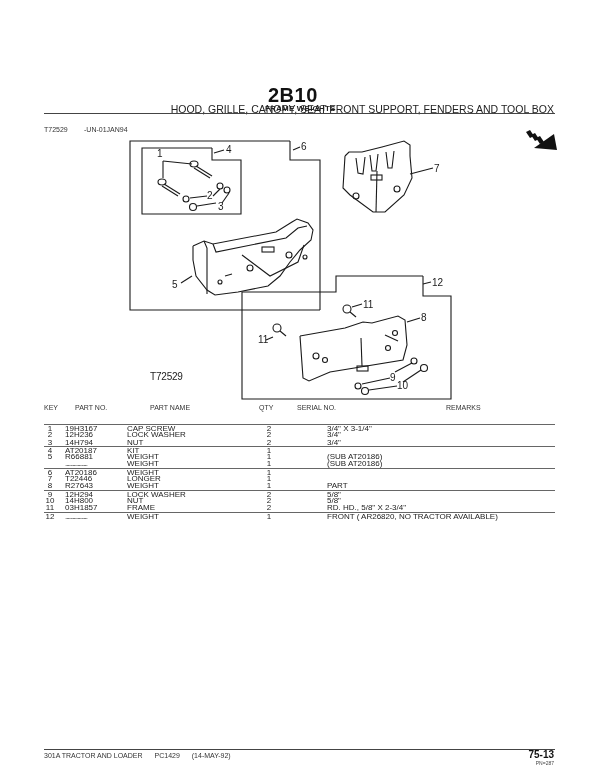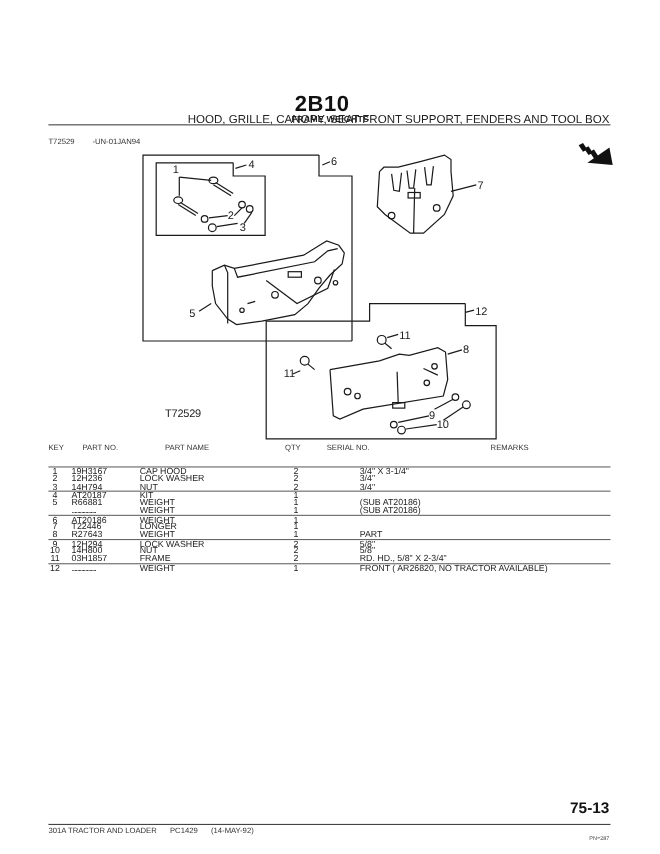--- a/index.html
+++ b/index.html
@@ -61,21 +61,21 @@
     .row .dotted { letter-spacing: -1px; }
 
     .footer-rule {
       position: absolute; left: 44px; top: 749px; width: 511px; height: 1px; background: #444;
     }
     .footer-text {
       position: absolute; left: 44px; top: 752px; font-size: 7px; color: #333; white-space: nowrap;
     }
     .footer-text span { margin-right: 10px; }
     .page-num {
-      position: absolute; right: 46px; top: 726px; font-size: 14px; font-weight: bold; color: #111;
+      position: absolute; right: 46px; top: 749px; font-size: 10px; font-weight: bold; color: #111;
     }
     .page-id {
       position: absolute; right: 46px; top: 760px; font-size: 5px; color: #444;
     }
   </style>
 </head>
 <body>
 
 <div class="section-code">2B10</div>
 <div class="section-title">HOOD, GRILLE, CANOPY, SEAT FRONT SUPPORT, FENDERS AND TOOL BOX</div>
@@ -206,21 +206,21 @@
   <span style="left:150px">PART NAME</span>
   <span style="left:259px">QTY</span>
   <span style="left:297px">SERIAL NO.</span>
   <span style="left:446px">REMARKS</span>
 </div>
 
 <div class="parts-table">
   <div class="row group-start">
     <span class="key">1</span>
     <span class="pn">19H3167</span>
-    <span class="name">CAP HOOD</span>
+    <span class="name">CAP SCREW</span>
     <span class="qty">2</span>
     <span class="rem">3/4" X 3-1/4"</span>
   </div>
   <div class="row">
     <span class="key">2</span>
     <span class="pn">12H236</span>
     <span class="name">LOCK WASHER</span>
     <span class="qty">2</span>
     <span class="rem">3/4"</span>
   </div>

